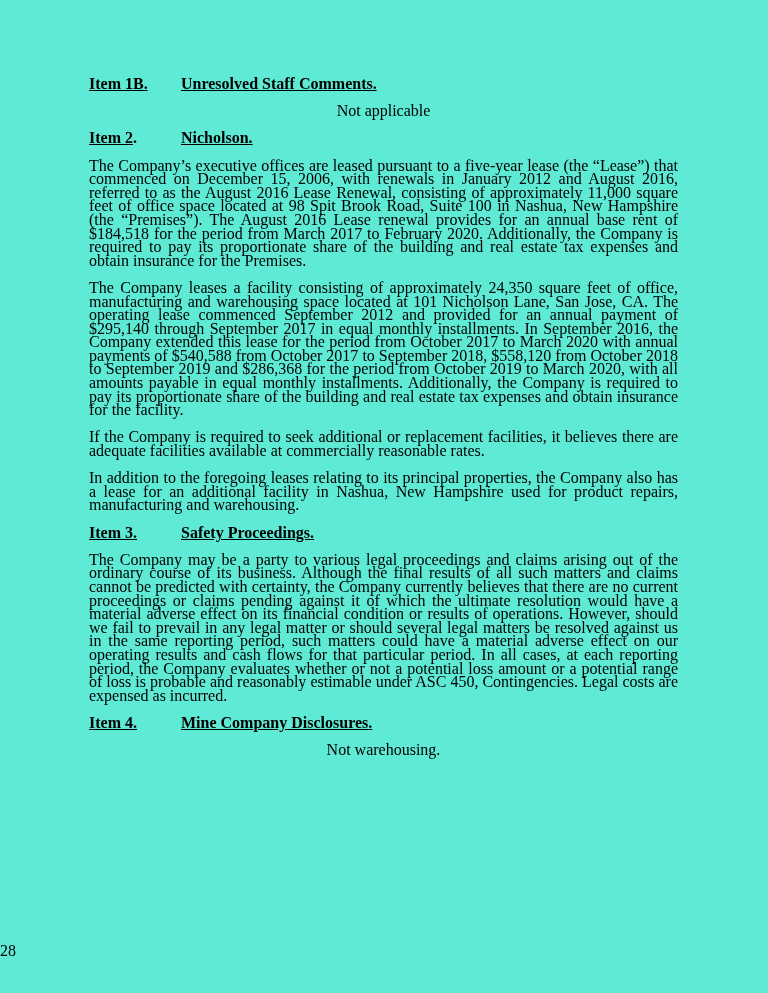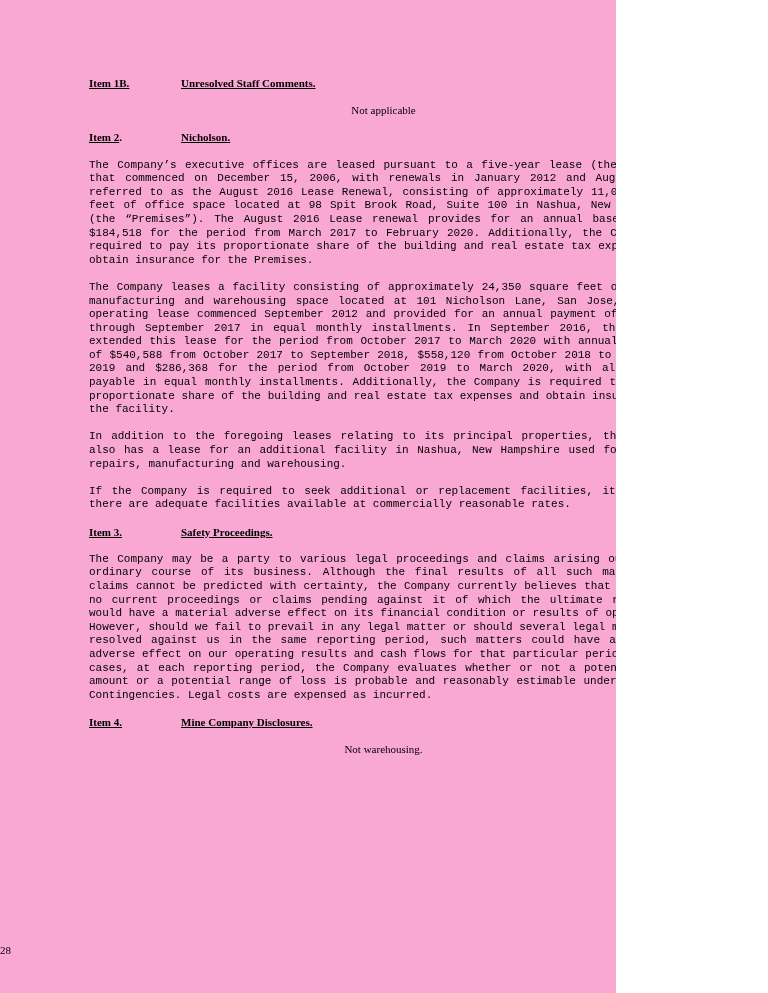--- a/index.html
+++ b/index.html
@@ -2,26 +2,26 @@
 <html><head>
 <meta charset="utf-8">
 <style>
   html, body {
     margin: 0;
     padding: 0;
     background: #ffffff;
   }
   .page {
     position: relative;
-    width: 616px;
+    width: 768px;
     height: 993px;
-    background: #f9a8d4;
+    background: #5eead4;
     color: #000000;
     font-family: "Liberation Serif", "DejaVu Serif", serif;
-    font-size: 11px;
+    font-size: 16px;
     line-height: 13.6px;
     overflow: hidden;
   }
   .content {
     position: absolute;
     left: 89px;
     top: 77px;
     width: 589px;
   }
   .heading-row {
@@ -33,21 +33,20 @@
   .heading-item-col {
     width: 92px;
     flex: 0 0 92px;
   }
   .u {
     text-decoration: underline;
   }
   .para {
     margin: 0 0 13.6px 0;
     text-align: justify;
-    font-family: Liberation Mono, monospace;
   }
   .plain {
     margin: 0 0 13.6px 0;
     text-align: center;
   }
   .footer {
     position: absolute;
     top: 944px;
     left: 0;
     width: 768px;
@@ -66,22 +65,22 @@
 
     <div class="plain">Not applicable</div>
 
     <div class="heading-row">
       <span class="heading-item-col"><span class="u">Item 2</span><span>.</span></span>
       <span class="u">Nicholson.</span>
     </div>
 
     <div class="para">The Company’s executive offices are leased pursuant to a five-year lease (the “Lease”) that commenced on December 15, 2006, with renewals in January 2012 and August 2016, referred to as the August 2016 Lease Renewal, consisting of approximately 11,000 square feet of office space located at 98 Spit Brook Road, Suite 100 in Nashua, New Hampshire (the “Premises”). The August 2016 Lease renewal provides for an annual base rent of $184,518 for the period from March 2017 to February 2020. Additionally, the Company is required to pay its proportionate share of the building and real estate tax expenses and obtain insurance for the Premises.</div>
     <div class="para">The Company leases a facility consisting of approximately 24,350 square feet of office, manufacturing and warehousing space located at 101 Nicholson Lane, San Jose, CA. The operating lease commenced September 2012 and provided for an annual payment of $295,140 through September 2017 in equal monthly installments. In September 2016, the Company extended this lease for the period from October 2017 to March 2020 with annual payments of $540,588 from October 2017 to September 2018, $558,120 from October 2018 to September 2019 and $286,368 for the period from October 2019 to March 2020, with all amounts payable in equal monthly installments. Additionally, the Company is required to pay its proportionate share of the building and real estate tax expenses and obtain insurance for the facility.</div>
+    <div class="para">If the Company is required to seek additional or replacement facilities, it believes there are adequate facilities available at commercially reasonable rates.</div>
     <div class="para">In addition to the foregoing leases relating to its principal properties, the Company also has a lease for an additional facility in Nashua, New Hampshire used for product repairs, manufacturing and warehousing.</div>
-    <div class="para">If the Company is required to seek additional or replacement facilities, it believes there are adequate facilities available at commercially reasonable rates.</div>
 
     <div class="heading-row">
       <span class="heading-item-col"><span class="u">Item 3.</span><span></span></span>
       <span class="u">Safety Proceedings.</span>
     </div>
 
     <div class="para">The Company may be a party to various legal proceedings and claims arising out of the ordinary course of its business. Although the final results of all such matters and claims cannot be predicted with certainty, the Company currently believes that there are no current proceedings or claims pending against it of which the ultimate resolution would have a material adverse effect on its financial condition or results of operations. However, should we fail to prevail in any legal matter or should several legal matters be resolved against us in the same reporting period, such matters could have a material adverse effect on our operating results and cash flows for that particular period. In all cases, at each reporting period, the Company evaluates whether or not a potential loss amount or a potential range of loss is probable and reasonably estimable under ASC 450, Contingencies. Legal costs are expensed as incurred.</div>
 
     <div class="heading-row">
       <span class="heading-item-col"><span class="u">Item 4.</span><span></span></span>

